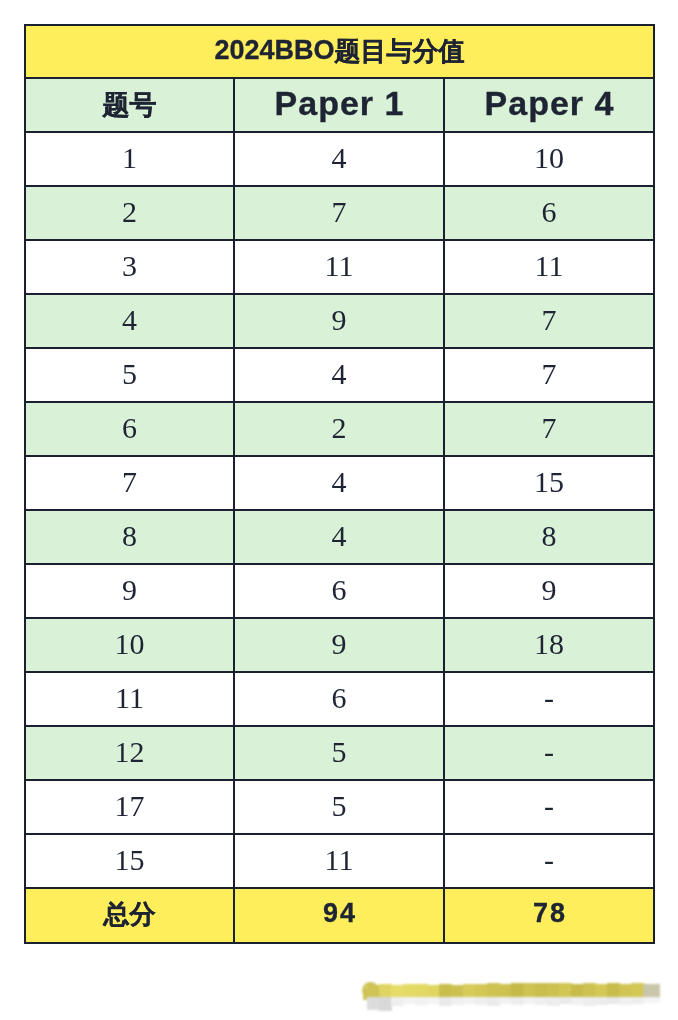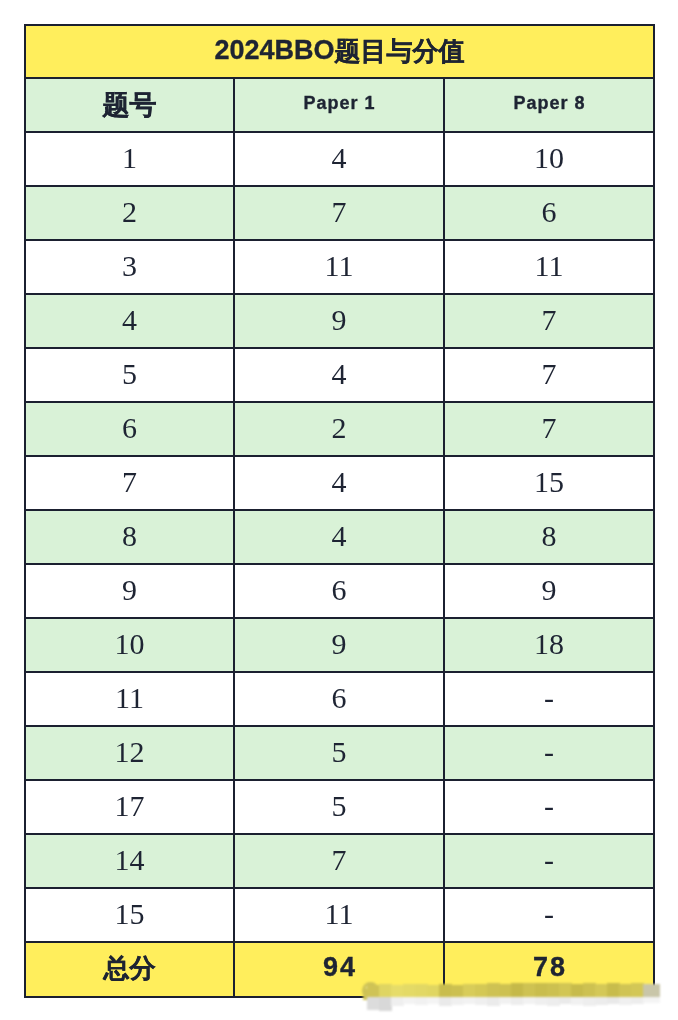--- a/index.html
+++ b/index.html
@@ -8,21 +8,21 @@
        -webkit-font-smoothing:antialiased;}
   .sheet{position:absolute;left:0;top:0;width:678px;height:716px;background:#fff;}
   table.score{position:absolute;left:24px;top:24px;width:629px;border-collapse:collapse;
               table-layout:fixed;}
   table.score td{border:2px solid #1b2030;padding:0;text-align:center;
               vertical-align:middle;color:#1e2433;line-height:1;}
   tr.title-row td{height:51px;background:#ffee5c;}
   .title-latin{font-family:"Liberation Sans",sans-serif;font-weight:bold;font-size:27px;position:relative;top:-1px;-webkit-text-stroke:0.35px #1e2433;}
   .title-cjk{font-family:"Liberation Sans",sans-serif;font-weight:bold;font-size:26px;-webkit-text-stroke:0.3px #1e2433;}
   tr.head-row td{height:52px;background:#d9f2d7;text-align:center;}
-  .hd{font-family:"Liberation Sans",sans-serif;font-weight:bold;font-size:18px;letter-spacing:1px;padding-left:1px;position:relative;top:-2px;-webkit-text-stroke:0.35px #1e2433;}
+  .hd{font-family:"Liberation Sans",sans-serif;font-weight:bold;font-size:34px;letter-spacing:1px;padding-left:1px;position:relative;top:-2px;-webkit-text-stroke:0.35px #1e2433;}
   .hd-cjk{font-family:"Liberation Sans",sans-serif;font-weight:bold;font-size:27px;-webkit-text-stroke:0.3px #1e2433;}
   tr.data-row td{height:52px;background:#ffffff;font-family:"Liberation Serif",serif;
               font-weight:normal;font-size:30px;}
   .num{display:inline-block;font-family:"Liberation Serif",serif;font-size:30px;position:relative;top:-1px;}
   tr.data-row.alt td{background:#d9f2d7;}
   tr.total-row td{height:53px;background:#ffee5c;}
   .tot{font-family:"Liberation Sans",sans-serif;font-weight:bold;font-size:27px;letter-spacing:2px;padding-left:2px;position:relative;top:-2px;-webkit-text-stroke:0.35px #1e2433;}
   .tot-cjk{font-family:"Liberation Sans",sans-serif;font-weight:bold;font-size:26px;position:relative;top:-2px;text-align:center;-webkit-text-stroke:0.3px #1e2433;}
   .wm{position:absolute;left:0;top:978px;width:678px;height:38px;overflow:hidden;
       pointer-events:none;filter:blur(1.1px);}
@@ -42,21 +42,21 @@
         <col style="width:210px">
         <col style="width:210px">
       </colgroup>
     <tbody id="tbody">
         <tr class="title-row">
           <td colspan="3"><span class="title-latin">2024BBO</span><span class="title-cjk">题目与分值</span></td>
         </tr>
         <tr class="head-row">
           <td><span class="hd-cjk">题号</span></td>
           <td><span class="hd">Paper 1</span></td>
-          <td><span class="hd">Paper 8</span></td>
+          <td><span class="hd">Paper 4</span></td>
         </tr>
         <tr class="data-row">
           <td><span class="num">1</span></td>
           <td><span class="num">4</span></td>
           <td><span class="num">10</span></td>
         </tr>
         <tr class="data-row alt">
           <td><span class="num">2</span></td>
           <td><span class="num">7</span></td>
           <td><span class="num">6</span></td>
@@ -107,25 +107,20 @@
           <td><span class="num">-</span></td>
         </tr>
         <tr class="data-row alt">
           <td><span class="num">12</span></td>
           <td><span class="num">5</span></td>
           <td><span class="num">-</span></td>
         </tr>
         <tr class="data-row">
           <td><span class="num">17</span></td>
           <td><span class="num">5</span></td>
-          <td><span class="num">-</span></td>
-        </tr>
-        <tr class="data-row alt">
-          <td><span class="num">14</span></td>
-          <td><span class="num">7</span></td>
           <td><span class="num">-</span></td>
         </tr>
         <tr class="data-row">
           <td><span class="num">15</span></td>
           <td><span class="num">11</span></td>
           <td><span class="num">-</span></td>
         </tr>
         <tr class="total-row">
           <td><span class="tot-cjk">总分</span></td>
           <td><span class="tot">94</span></td>

